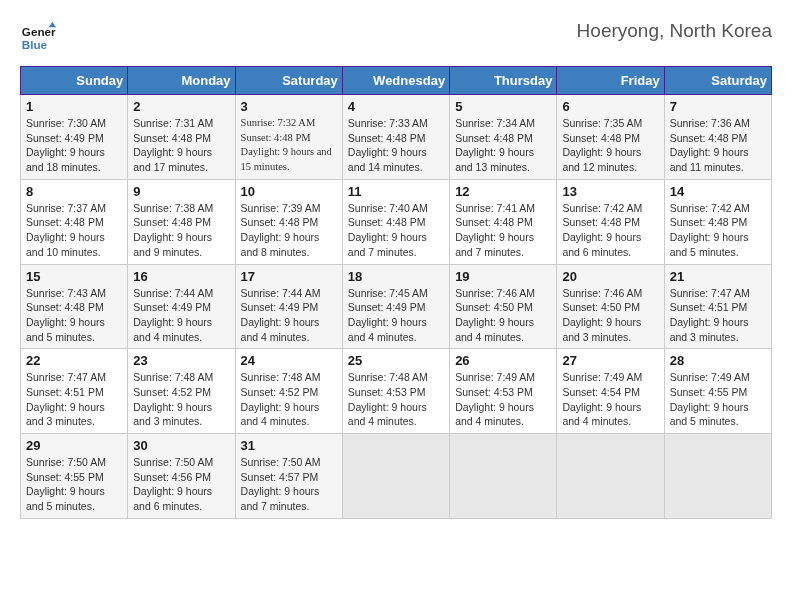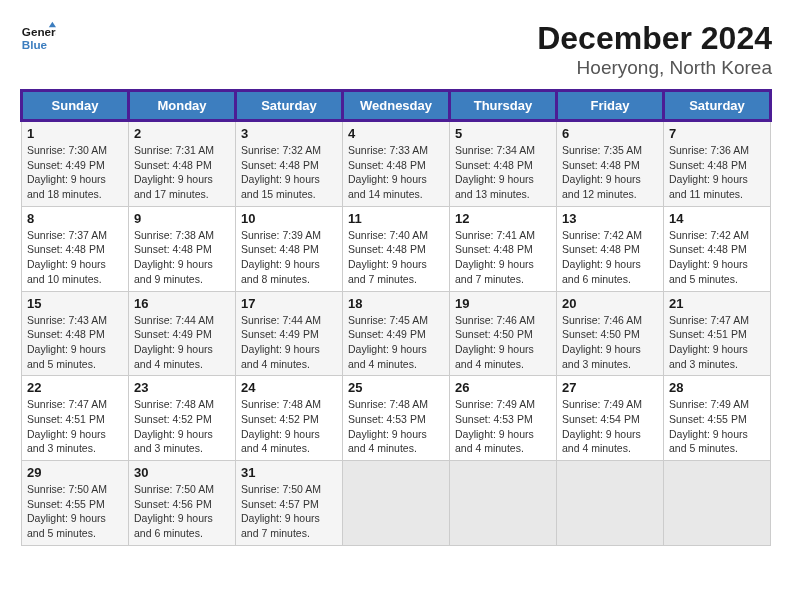--- a/index.html
+++ b/index.html
@@ -39,24 +39,24 @@
     }
     .calendar {
       width: 100%;
       border-collapse: collapse;
       font-size: 11px;
     }
     .calendar thead th {
       background-color: #3d7ebf;
       color: #fff;
       padding: 6px 4px;
-      text-align: center;
+      text-align: right;
       font-size: 13px;
       font-weight: bold;
-      border: 3px solid #4c1d95;
+      border: 1px solid #4c1d95;
     }
     .calendar tbody td {
       vertical-align: top;
       padding: 4px 5px;
       border: 1px solid #ccc;
       width: 107px;
       min-height: 70px;
       background: #fff;
     }
     .calendar tbody tr:nth-child(odd) td {
@@ -86,21 +86,20 @@
 
 <div class="header">
   <div class="logo">
     <svg class="logo-icon" viewBox="0 0 40 40">
       <text x="2" y="18" font-size="13" font-weight="bold" fill="#1a1a1a">General</text>
       <text x="2" y="32" font-size="13" font-weight="bold" fill="#3d7ebf">Blue</text>
       <polygon points="32,8 40,8 36,2" fill="#3d7ebf"></polygon>
     </svg>
   </div>
   <div class="title-block">
-    <div class="month-title">December 2024</div>
     <div class="location">Hoeryong, North Korea</div>
   </div>
 </div>
 
 <table class="calendar">
   <thead>
     <tr>
     <th>Sunday</th>
         <th>Monday</th>
         <th>Saturday</th>
@@ -119,21 +118,21 @@
 Daylight: 9 hours and 18 minutes.</div>
         </td>
         <td>
           <span class="day-num">2</span>
           <div class="day-info" style="white-space: pre-line;">Sunrise: 7:31 AM
 Sunset: 4:48 PM
 Daylight: 9 hours and 17 minutes.</div>
         </td>
         <td>
           <span class="day-num">3</span>
-          <div class="day-info" style="white-space: pre-line;">Sunrise: 7:32 AM
+          <div class="day-info" style="white-space: pre-line; font-family: Liberation Serif, serif;">Sunrise: 7:32 AM
 Sunset: 4:48 PM
 Daylight: 9 hours and 15 minutes.</div>
         </td>
         <td>
           <span class="day-num">4</span>
           <div class="day-info" style="white-space: pre-line;">Sunrise: 7:33 AM
 Sunset: 4:48 PM
 Daylight: 9 hours and 14 minutes.</div>
         </td>
         <td>

